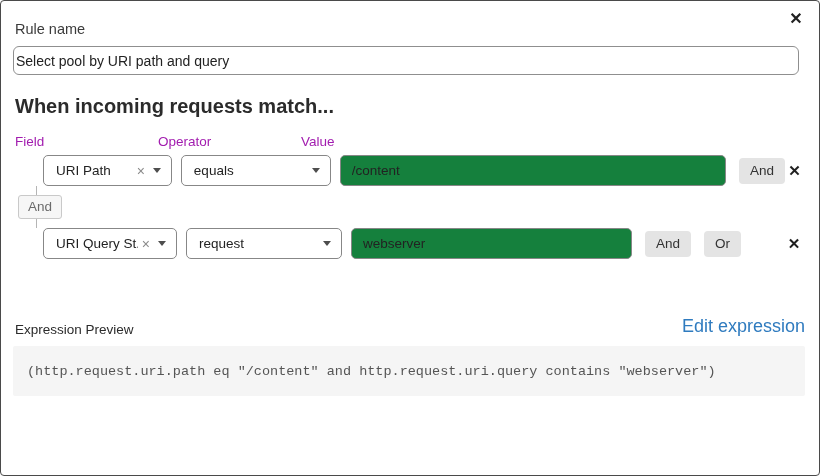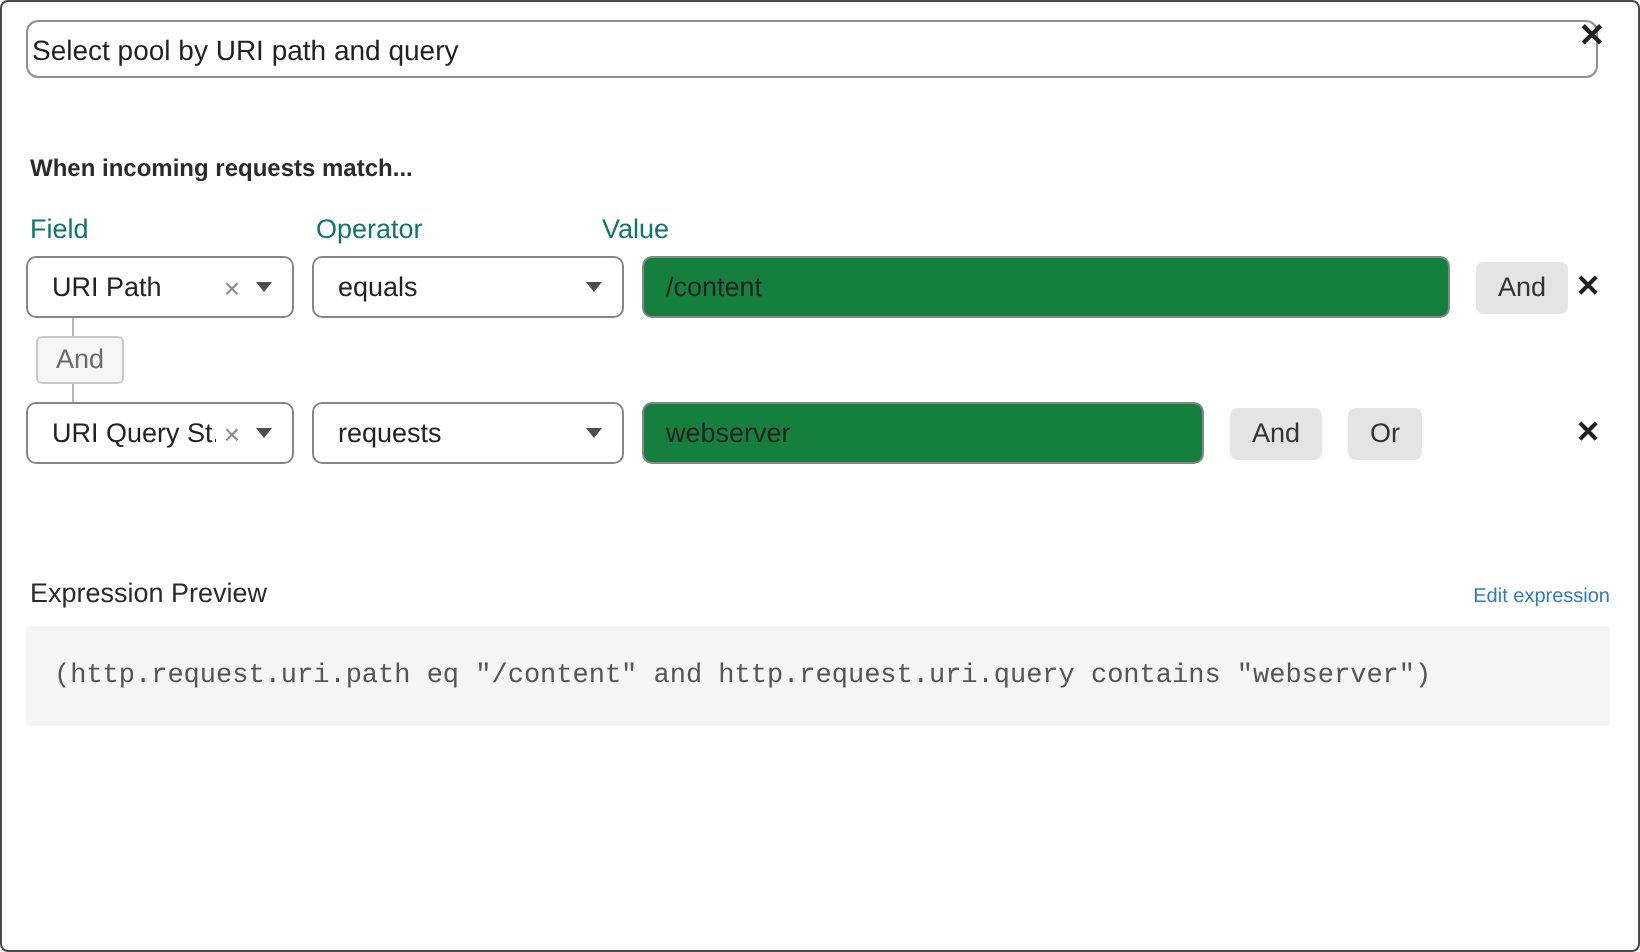--- a/index.html
+++ b/index.html
@@ -30,33 +30,33 @@
   .rule-label { margin:20px 14px 0; font-size:14.5px; color:#3b3b3b; }
   .rule-hint  { margin:6px 14px 0; font-size:13.5px; color:#9b9b9b; }
   .rule-input {
     display:block; margin:9px 12px 0; width:786px; height:29px;
     border:1px solid #8f8f8f; border-radius:6px;
     padding:0 2px; font-size:14px; color:#222;
     font-family:"Liberation Sans",sans-serif; outline:none; background:#fff;
   }
 
   
-  .match-heading { margin:38px 14px 0; font-size:12px; font-weight:700; color:#2b2b2b; }
-  .col-labels { display:flex; margin:16px 12px 0; font-size:13.5px; color:#0f766e; }
+  .match-heading { margin:20px 14px 0; font-size:20px; font-weight:700; color:#2b2b2b; }
+  .col-labels { display:flex; margin:16px 12px 0; font-size:13.5px; color:#a21caf; }
   .col-labels .c1, .col-labels .c2 { width:143px; padding-left:2px; }
   .col-labels .c3 { padding-left:2px; }
 
   .cond-row { display:flex; align-items:center; margin:6px 12px 0; height:31px; }
   .select {
     display:flex; align-items:center;
     height:31px; border:1px solid #878787; border-radius:5px;
     padding:0 10px 0 12px; background:#fff; cursor:pointer;
     font-size:13.5px; color:#222;
   }
-  .sel-field { width:134px; }
+  .sel-field { width:134px;margin-left:30px; }
   .sel-op    { width:156px; margin-left:9px; }
   .sel-label { flex:1 1 auto; white-space:nowrap; overflow:hidden; }
   .clear-x { font-size:14px; color:#8a8a8a; margin:0 8px 0 4px; line-height:1; cursor:pointer; }
   .caret {
     width:0; height:0; flex:0 0 auto;
     border-left:4.5px solid transparent; border-right:4.5px solid transparent;
     border-top:5.5px solid #4d4d4d;
   }
   .val-input {
     height:31px; margin-left:9px;
@@ -85,36 +85,37 @@
   .conn-line { width:1px; height:9px; background:#b5b5b5; margin-left:23px; }
   .conn-badge {
     display:inline-block; margin-left:5px;
     background:#f6f6f6; border:1px solid #c9c9c9; border-radius:3px;
     padding:3px 9px 4px; font-size:13.5px; color:#6b6b6b;
   }
 
   
   .expr-header { display:flex; justify-content:space-between; align-items:flex-end; margin:57px 14px 0; }
   .expr-label { font-size:13.5px; color:#2b2b2b; }
-  .expr-edit { font-size:10px; color:#2f7bbf; text-decoration:none; cursor:pointer;padding-left:24px; }
+  .expr-edit { font-size:18px; color:#2f7bbf; text-decoration:none; cursor:pointer;padding-left:24px; }
   .expr-code {
     margin:9px 12px 0; width:792px; height:50px;
     background:#f5f5f5; border-radius:2px;
     display:flex; align-items:center; padding:0 14px;
     font-family:"Liberation Mono","DejaVu Sans Mono",monospace;
     font-size:13.5px; color:#555; white-space:nowrap; overflow:hidden;
   }
 </style>
 </head>
 <body>
 
 <div class="dialog">
 
   <button class="close-btn">✕</button>
 
+  <div class="rule-label">Rule name</div>
   <input class="rule-input" type="text" value="Select pool by URI path and query" style="">
 
   <div class="match-heading">When incoming requests match...</div>
 
   <div class="col-labels">
     <span class="c1">Field</span>
     <span class="c2">Operator</span>
     <span class="c3">Value</span>
   </div>
 
@@ -139,21 +140,21 @@
     <div class="conn-line"></div>
   </div>
 
   <div class="cond-row" style="margin-top:0;">
     <div class="select sel-field">
       <span class="sel-label">URI Query St...</span>
       <span class="clear-x">×</span>
       <span class="caret"></span>
     </div>
     <div class="select sel-op">
-      <span class="sel-label">requests</span>
+      <span class="sel-label">request</span>
       <span class="caret"></span>
     </div>
     <input class="val-input val-w2" type="text" value="webserver" style="">
     <button class="op-btn">And</button>
     <button class="op-btn">Or</button>
     <button class="remove-x">✕</button>
   </div>
 
   <div class="expr-header">
     <span class="expr-label">Expression Preview</span>

